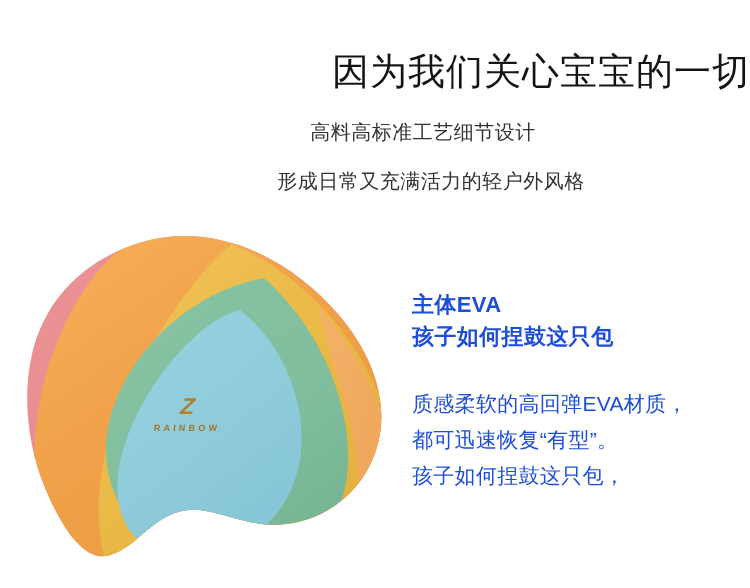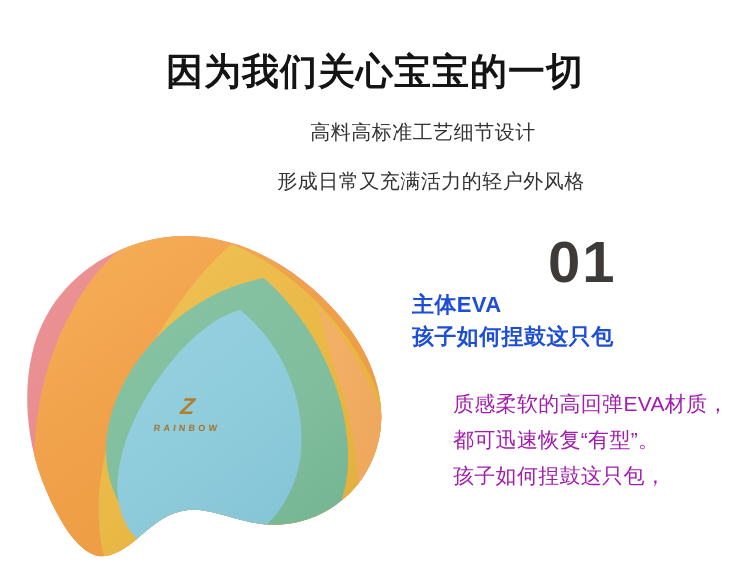--- a/index.html
+++ b/index.html
@@ -18,24 +18,24 @@
     background: #ffffff;
     overflow: hidden;
   }
 
   
   .headline {
     position: absolute;
     left: 0;
     top: 49px;
     width: 750px;
-    text-align: center;
+    text-align: right;
     font-size: 37px;
     line-height: 46px;
-    font-weight: 700;
+    font-weight: 400;
     letter-spacing: 1px;
     color: #141414;
     white-space: nowrap;
   }
   .subline {
     position: absolute;
     left: 0;
     width: 750px;
     text-align: center;
     font-size: 20px;
@@ -113,22 +113,21 @@
   }
   .lead div { white-space: nowrap; }
   .body-copy {
     position: absolute;
     left: 412px;
     top: 386px;
     font-size: 21px;
     line-height: 36px;
     font-weight: 400;
     letter-spacing: 0.3px;
-    color: #a21caf;
-    margin-left: 41px;
+    color: #1d4ed8;
   }
   .body-copy div { white-space: nowrap; }
 </style>
 </head>
 <body>
 
 <div class="page">
 
   <div class="headline">因为我们关心宝宝的一切</div>
 
@@ -220,21 +219,20 @@
                  C 146 140, 188 96, 222 88 Z" fill="url(#gBlue)"></path>
       </g>
     </svg>
 
     <div class="brand-logo">
       <div class="brand-mark">Z</div>
       <div class="brand-word">RAINBOW</div>
     </div>
   </div>
 
-  <div class="section-number">01</div>
 
   <div class="lead">
     <div>主体EVA</div>
     <div>孩子如何捏鼓这只包</div>
   </div>
 
   <div class="body-copy">
     <div>质感柔软的高回弹EVA材质，</div>
     <div>都可迅速恢复“有型”。</div>
     <div>孩子如何捏鼓这只包，</div>

